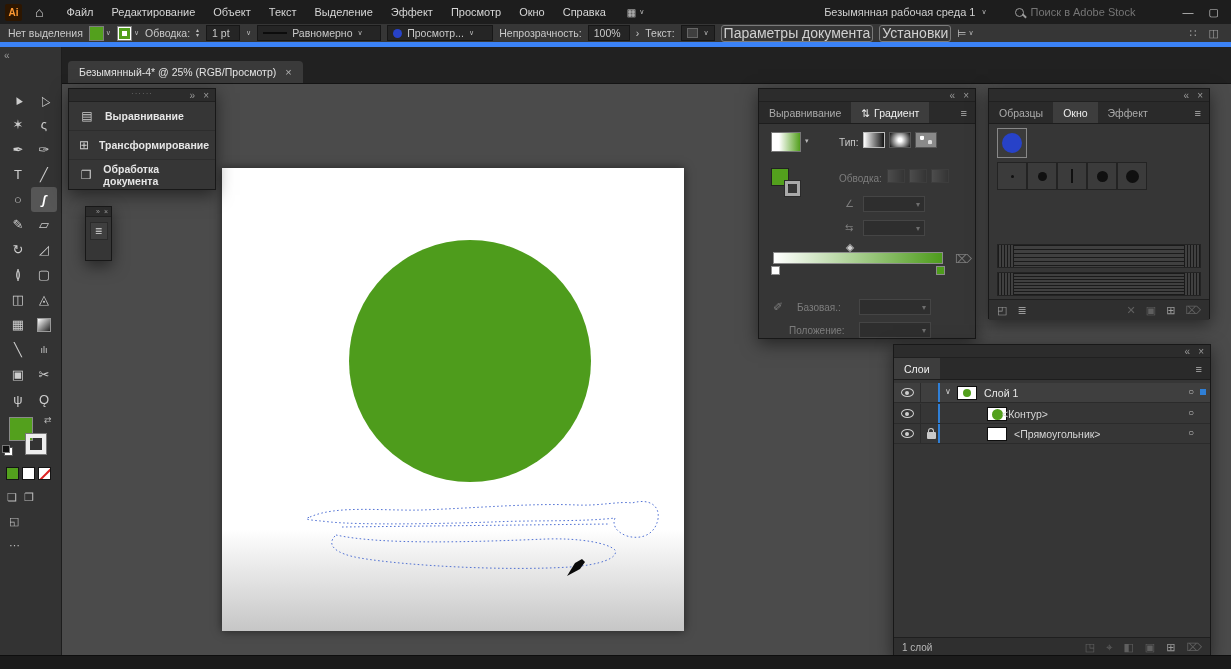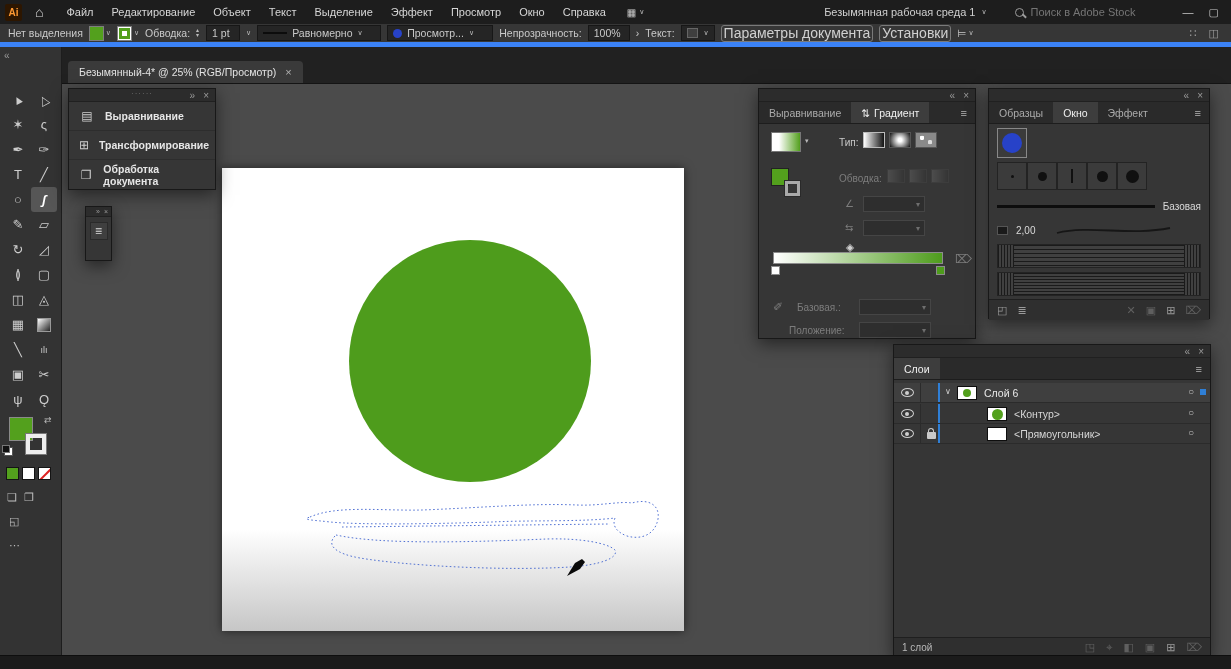--- a/index.html
+++ b/index.html
@@ -458,31 +458,20 @@
         <div class="bcell" style="width:30px;height:28px">
             <span class="bline-v"></span>
           </div>
         <div class="bcell" style="width:30px;height:28px">
             <span class="bdot" style="width:11px;height:11px"></span>
           </div>
         <div class="bcell" style="width:30px;height:28px">
             <span class="bdot" style="width:13px;height:13px"></span>
           </div>
       </div>
-      <div class="abs" style="left:8px;top:72px;right:8px;height:20px;display:flex;align-items:center;gap:8px">
-        <span class="basicline" style="flex:1"></span>
-        <span style="color:#d9d9d9;font-size:10px">Базовая</span>
-      </div>
-      <div class="abs" style="left:8px;top:96px;right:8px;height:20px;display:flex;align-items:center;gap:8px">
-        <span style="width:11px;height:9px;background:#1a1a1a;border:1px solid #555"></span>
-        <span style="color:#d9d9d9;font-size:10px">2,00</span>
-        <svg width="120" height="14" style="margin-left:12px">
-          <path d="M2,10 C35,2 75,13 115,5" stroke="#161616" stroke-width="1.8" fill="none"></path>
-        </svg>
-      </div>
       <div class="abs patt" style="left:8px;top:120px;right:8px;height:24px">
         <span class="patt-cap"></span>
         <span class="patt-mid"></span>
         <span class="patt-cap"></span>
       </div>
       <div class="abs patt" style="left:8px;top:148px;right:8px;height:24px">
         <span class="patt-cap"></span>
         <span class="patt-mid" style="background:repeating-linear-gradient(180deg,#1a1a1a 0 1px,transparent 1px 3px)"></span>
         <span class="patt-cap"></span>
       </div>
@@ -512,34 +501,34 @@
       <div class="lrow sel" style="top:3px">
         <span class="eyec">
             <span class="eye"></span>
           </span>
         <span class="lockc"></span>
         <span class="colorbar"></span>
         <span class="disclosure" style="left:51px">∨</span>
         <span class="thumb" style="left:63px">
             <span class="tdot" style="width:8px;height:8px"></span>
           </span>
-        <span class="lname" style="left:90px">Слой 6</span>
+        <span class="lname" style="left:90px">Слой 1</span>
         <span class="ltarget">○</span>
         <span class="selsq"></span>
       </div>
       <div class="lrow" style="top:24px">
         <span class="eyec">
             <span class="eye"></span>
           </span>
         <span class="lockc"></span>
         <span class="colorbar"></span>
         <span class="thumb" style="left:93px">
             <span class="tdot" style="width:11px;height:11px"></span>
           </span>
-        <span class="lname" style="left:120px;color:#d6d6d6">&lt;Контур&gt;</span>
+        <span class="lname" style="left:108px;color:#d6d6d6">&lt;Контур&gt;</span>
         <span class="ltarget">○</span>
       </div>
       <div class="lrow" style="top:44px">
         <span class="eyec">
             <span class="eye"></span>
           </span>
         <span class="lockc">
             <span class="lock"></span>
           </span>
         <span class="colorbar"></span>

